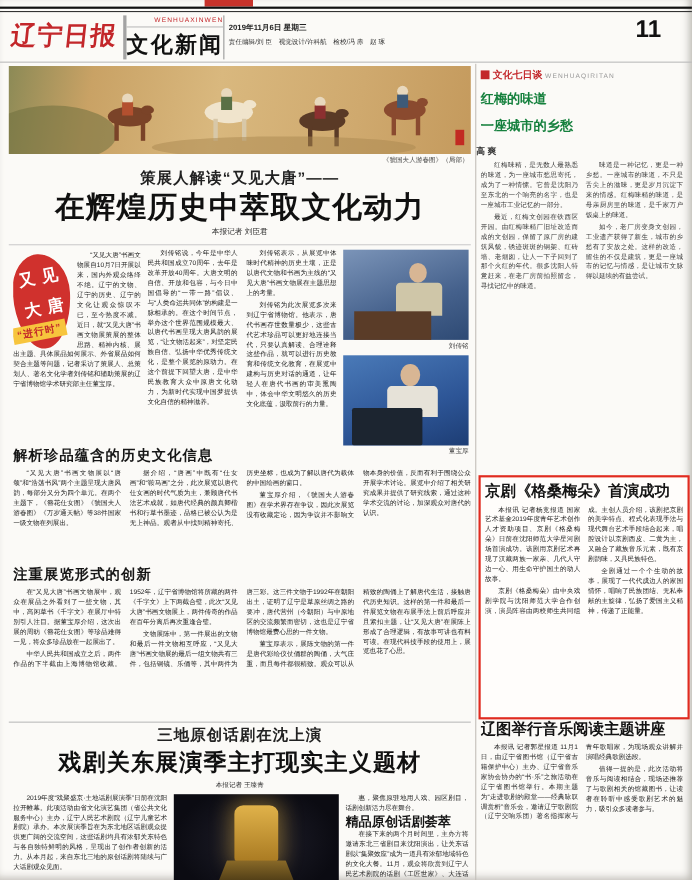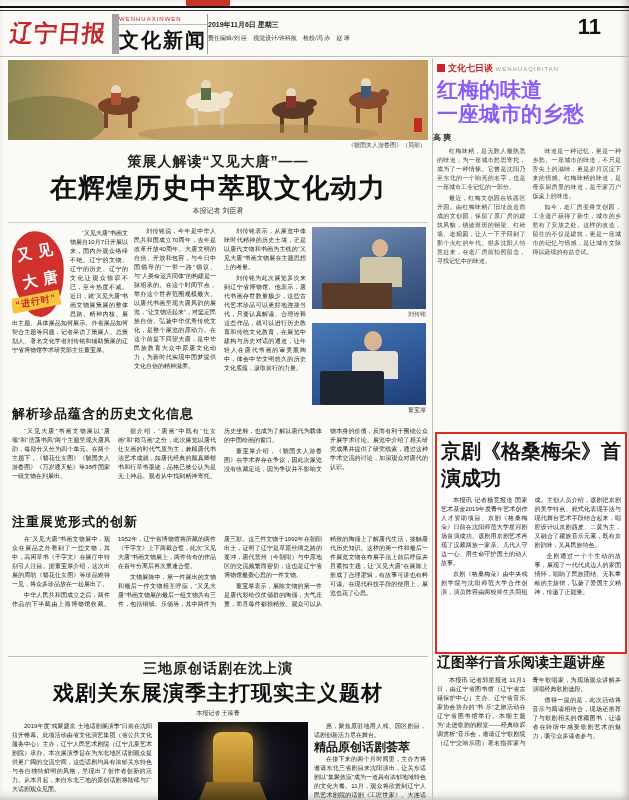--- a/index.html
+++ b/index.html
@@ -4,21 +4,21 @@
 <style>
   html,body{margin:0;padding:0;}
   body{width:629px;height:800px;background:#d8d5d0;font-family:"Liberation Sans",sans-serif;overflow:hidden;}
   .page{position:absolute;left:0;top:0;width:629px;height:800px;background:#fbfaf7;box-shadow:inset -6px 0 8px -4px #b9b6b0, inset 0 -6px 8px -4px #c5c2bc;}
   .toprule{position:absolute;left:0;top:6px;width:629px;height:2px;background:#111;}
   .toprule2{position:absolute;left:0;top:10px;width:629px;height:1px;background:#333;}
   .topred{position:absolute;left:186px;top:0;width:44px;height:6px;background:#c8332b;}
 
   
   .logo{position:absolute;left:10px;top:16px;width:96px;height:34px;color:#c3272b;font-family:"DejaVu Serif",serif;font-weight:bold;font-size:23px;letter-spacing:1px;transform:skewX(-6deg);line-height:34px;}
-  .secbox{position:absolute;left:112px;top:14px;width:88px;height:40px;border-left:7px solid #a3a3a3;border-right:1px solid #999;text-align:left;}
+  .secbox{position:absolute;left:112px;top:14px;width:88px;height:40px;border-left:3px solid #a3a3a3;border-right:1px solid #999;text-align:right;}
   .secbox .en{display:block;color:#c3272b;font-size:6px;letter-spacing:1px;margin-top:2px;border-bottom:1px solid #bbb;padding-bottom:2px;}
   .secbox .cn{display:block;color:#111;font-size:20px;font-weight:bold;letter-spacing:2px;margin-top:2px;}
   .meta{position:absolute;left:208px;top:20px;width:260px;color:#222;}
   .meta .date{font-size:7px;font-weight:bold;}
   .meta .eds{font-size:6px;margin-top:4px;color:#333;}
   .pageno{position:absolute;right:28px;top:14px;font-size:22px;font-weight:bold;color:#111;}
   .headrule{position:absolute;left:0;top:56px;width:629px;height:1px;background:#bbb;}
 
   
   .painting{position:absolute;left:8px;top:60px;width:420px;height:80px;background:linear-gradient(100deg,#8c8a56 0%, #c9a265 18%, #d9b87e 45%, #cfa96e 75%, #c49a5d 100%);overflow:hidden;}
@@ -67,29 +67,29 @@
   .bell{position:absolute;left:55px;top:10px;width:40px;height:52px;background:linear-gradient(180deg,#e0b24a,#a97a22);border-radius:8px 8px 4px 4px;box-shadow:0 0 18px 4px rgba(220,170,60,.45);}
   .bellbase{position:absolute;left:38px;top:60px;width:74px;height:26px;background:linear-gradient(180deg,#8a6a28,#3c2e10);clip-path:polygon(14% 0,86% 0,100% 100%,0 100%);}
   .bright{position:absolute;left:306px;top:0;width:112px;height:96px;overflow:hidden;}
   .subhead{font-size:12px;font-weight:bold;color:#161616;margin:3px 0;}
 
   
   .rregion{position:absolute;left:432px;top:58px;width:190px;height:742px;border-left:1px solid #c2bfb9;padding-left:4px;}
   .rlabel{position:absolute;left:4px;top:4px;font-size:9px;font-weight:bold;color:#c3272b;}
   .rlabel .sq{display:inline-block;width:8px;height:8px;background:#c3272b;margin-right:3px;vertical-align:-1px;}
   .rlabel .en{color:#999;font-weight:normal;font-size:6px;letter-spacing:1px;}
-  .rhead{position:absolute;left:4px;top:20px;width:182px;font-size:21px;font-weight:bold;color:#8b5cf6;line-height:24px;font-family:"DejaVu Serif",serif;}
+  .rhead{position:absolute;left:4px;top:20px;width:182px;font-size:12px;font-weight:bold;color:#15803d;line-height:24px;font-family:"DejaVu Serif",serif;}
   .rby{position:absolute;left:0;top:74px;font-size:8px;font-weight:bold;color:#333;}
   .rbody{position:absolute;left:4px;top:88px;width:184px;height:282px;overflow:hidden;}
   .rbody .colsr{column-count:2;column-gap:7px;height:282px;}
   .serif6{font-size:6px;line-height:9px;color:#3a3a3a;text-align:justify;font-family:"DejaVu Serif",serif;}
   .serif6 p{margin:0 0 2px 0;text-indent:2em;}
 
   .redbox{position:absolute;left:2px;top:374px;width:180px;height:210px;border:2px solid #e02b20;padding:4px;overflow:hidden;background:#fffdfb;}
-  .redbox .h{font-size:20px;font-weight:bold;color:#141414;margin:0 0 4px 0;letter-spacing:0px;}
+  .redbox .h{font-size:14px;font-weight:bold;color:#141414;margin:0 0 4px 0;letter-spacing:0px;}
   .redbox .colsr{column-count:2;column-gap:7px;height:176px;overflow:hidden;}
 
   .lecture{position:absolute;left:4px;top:596px;width:184px;height:146px;overflow:hidden;}
   .lecture .h{font-size:14px;font-weight:bold;color:#141414;margin:0 0 4px 0;}
   .lecture .colsr{column-count:2;column-gap:7px;height:120px;overflow:hidden;}
 </style>
 </head>
 <body>
 
 <div class="page">

